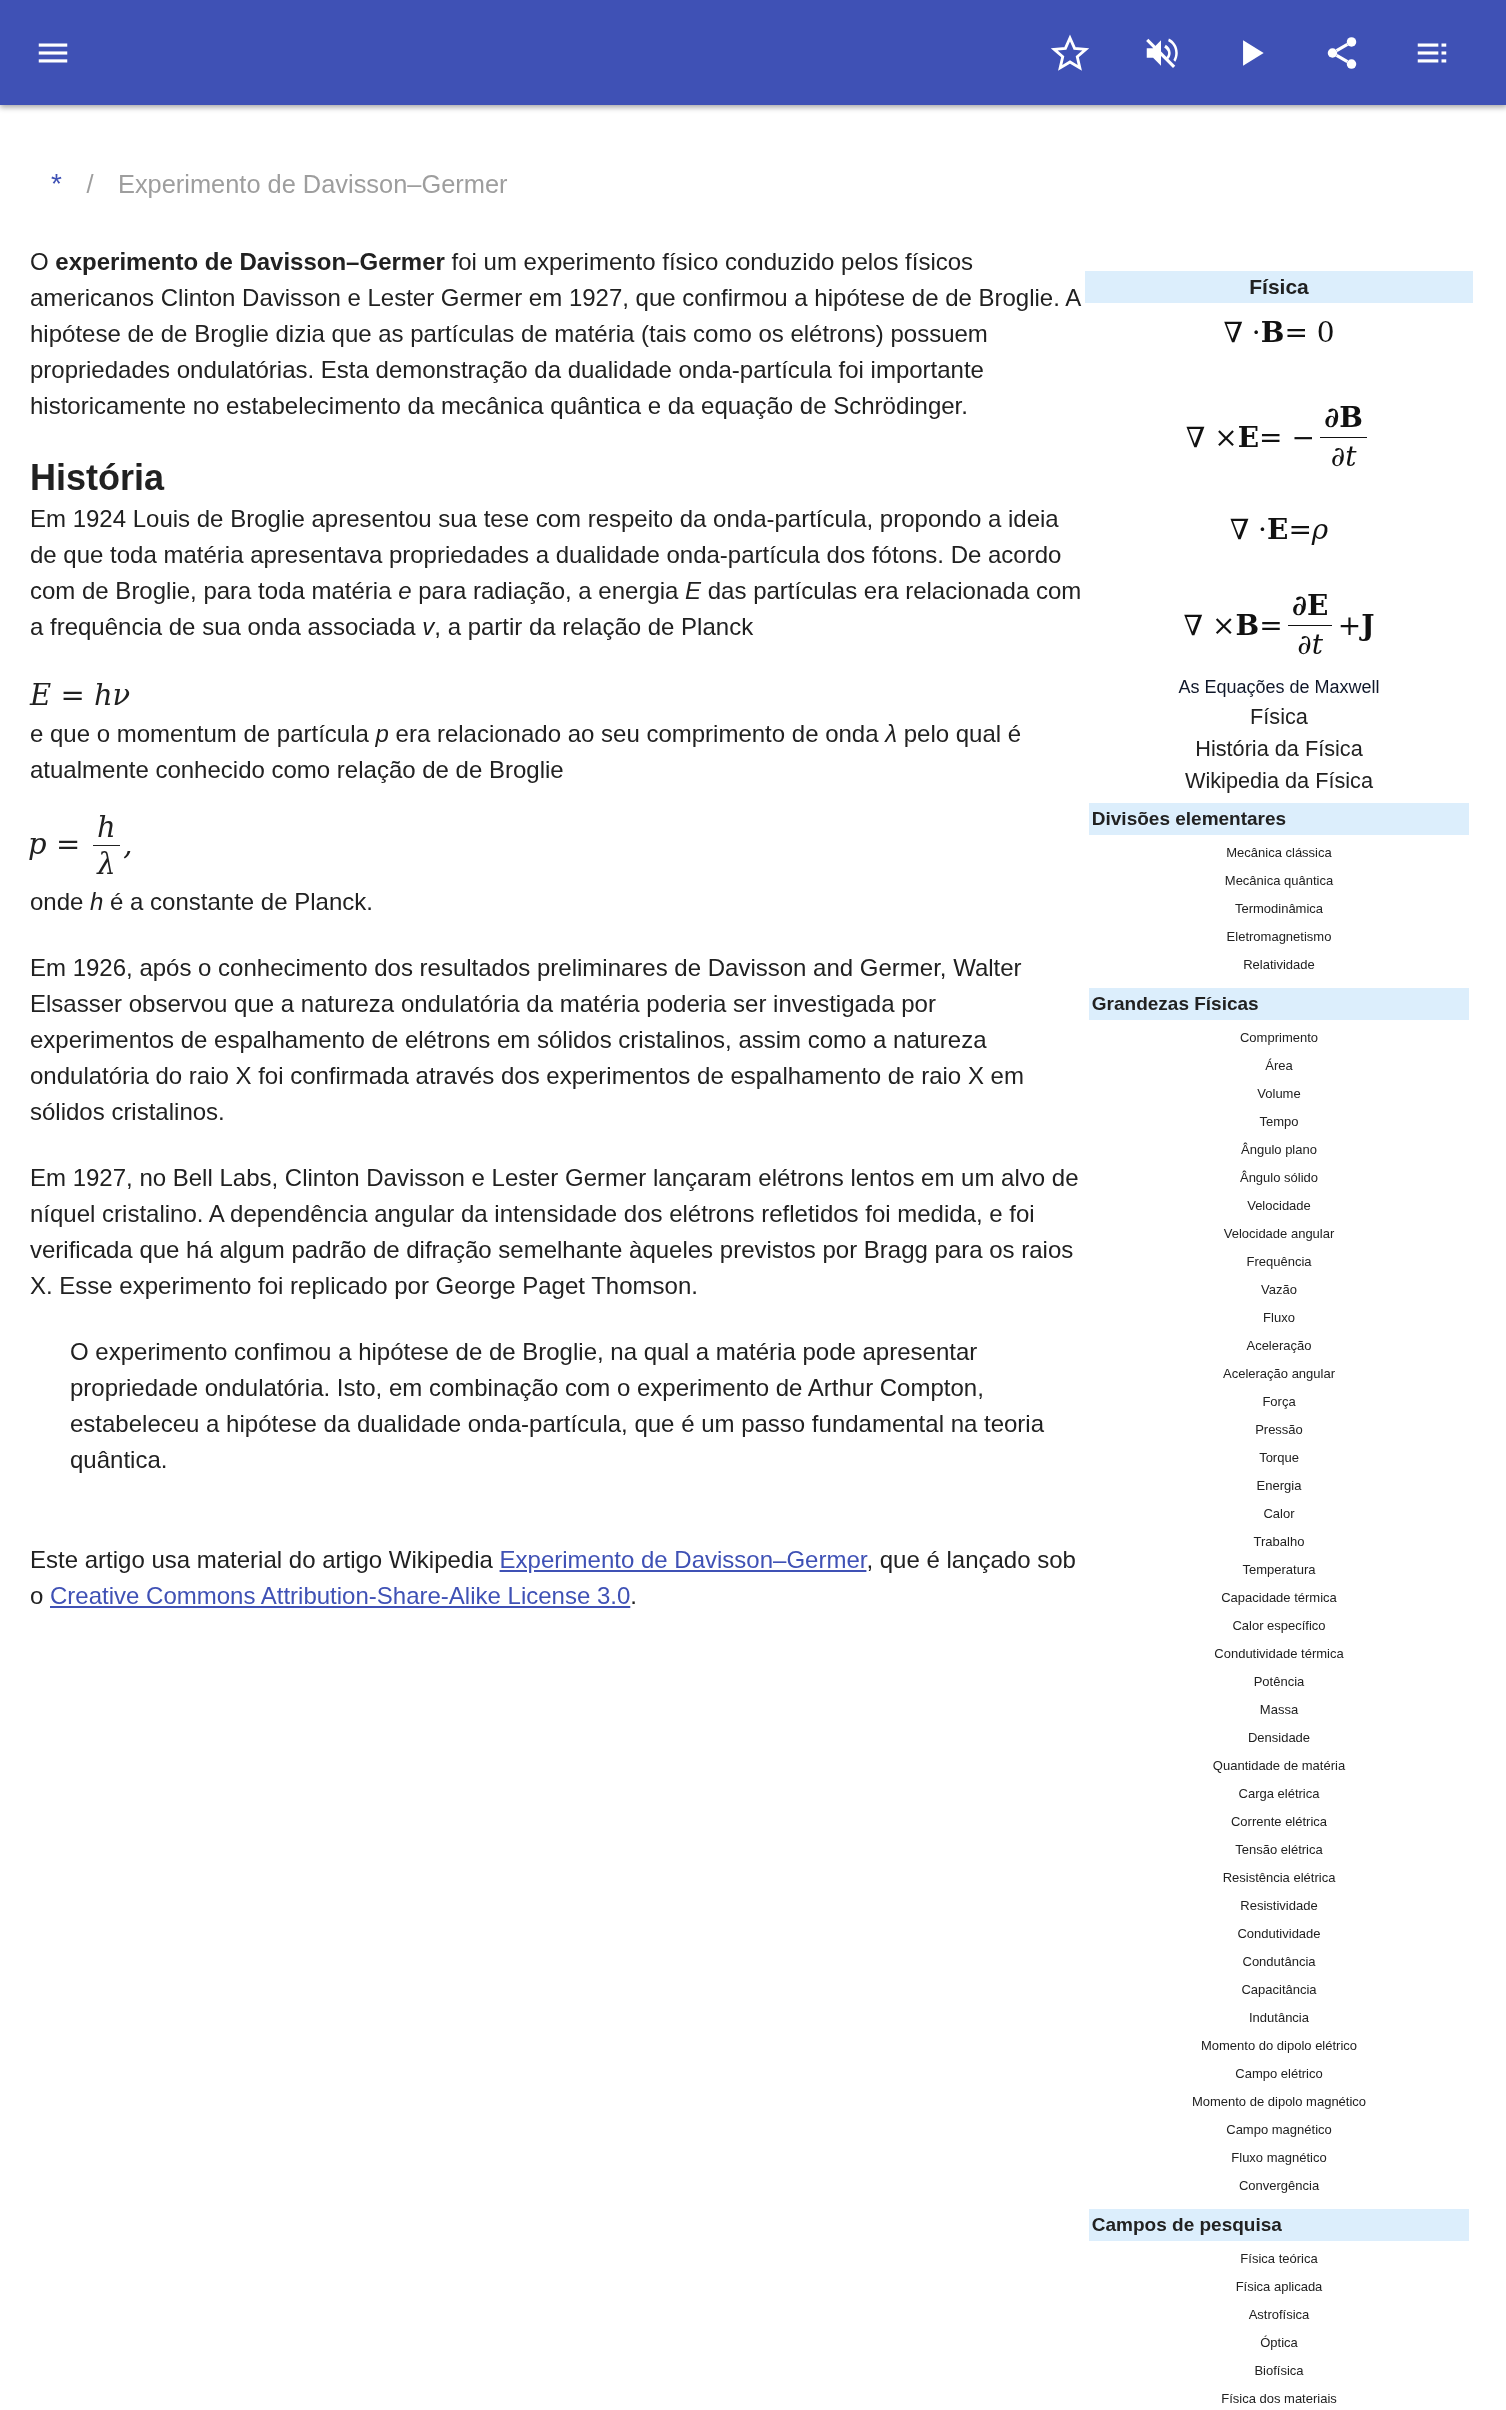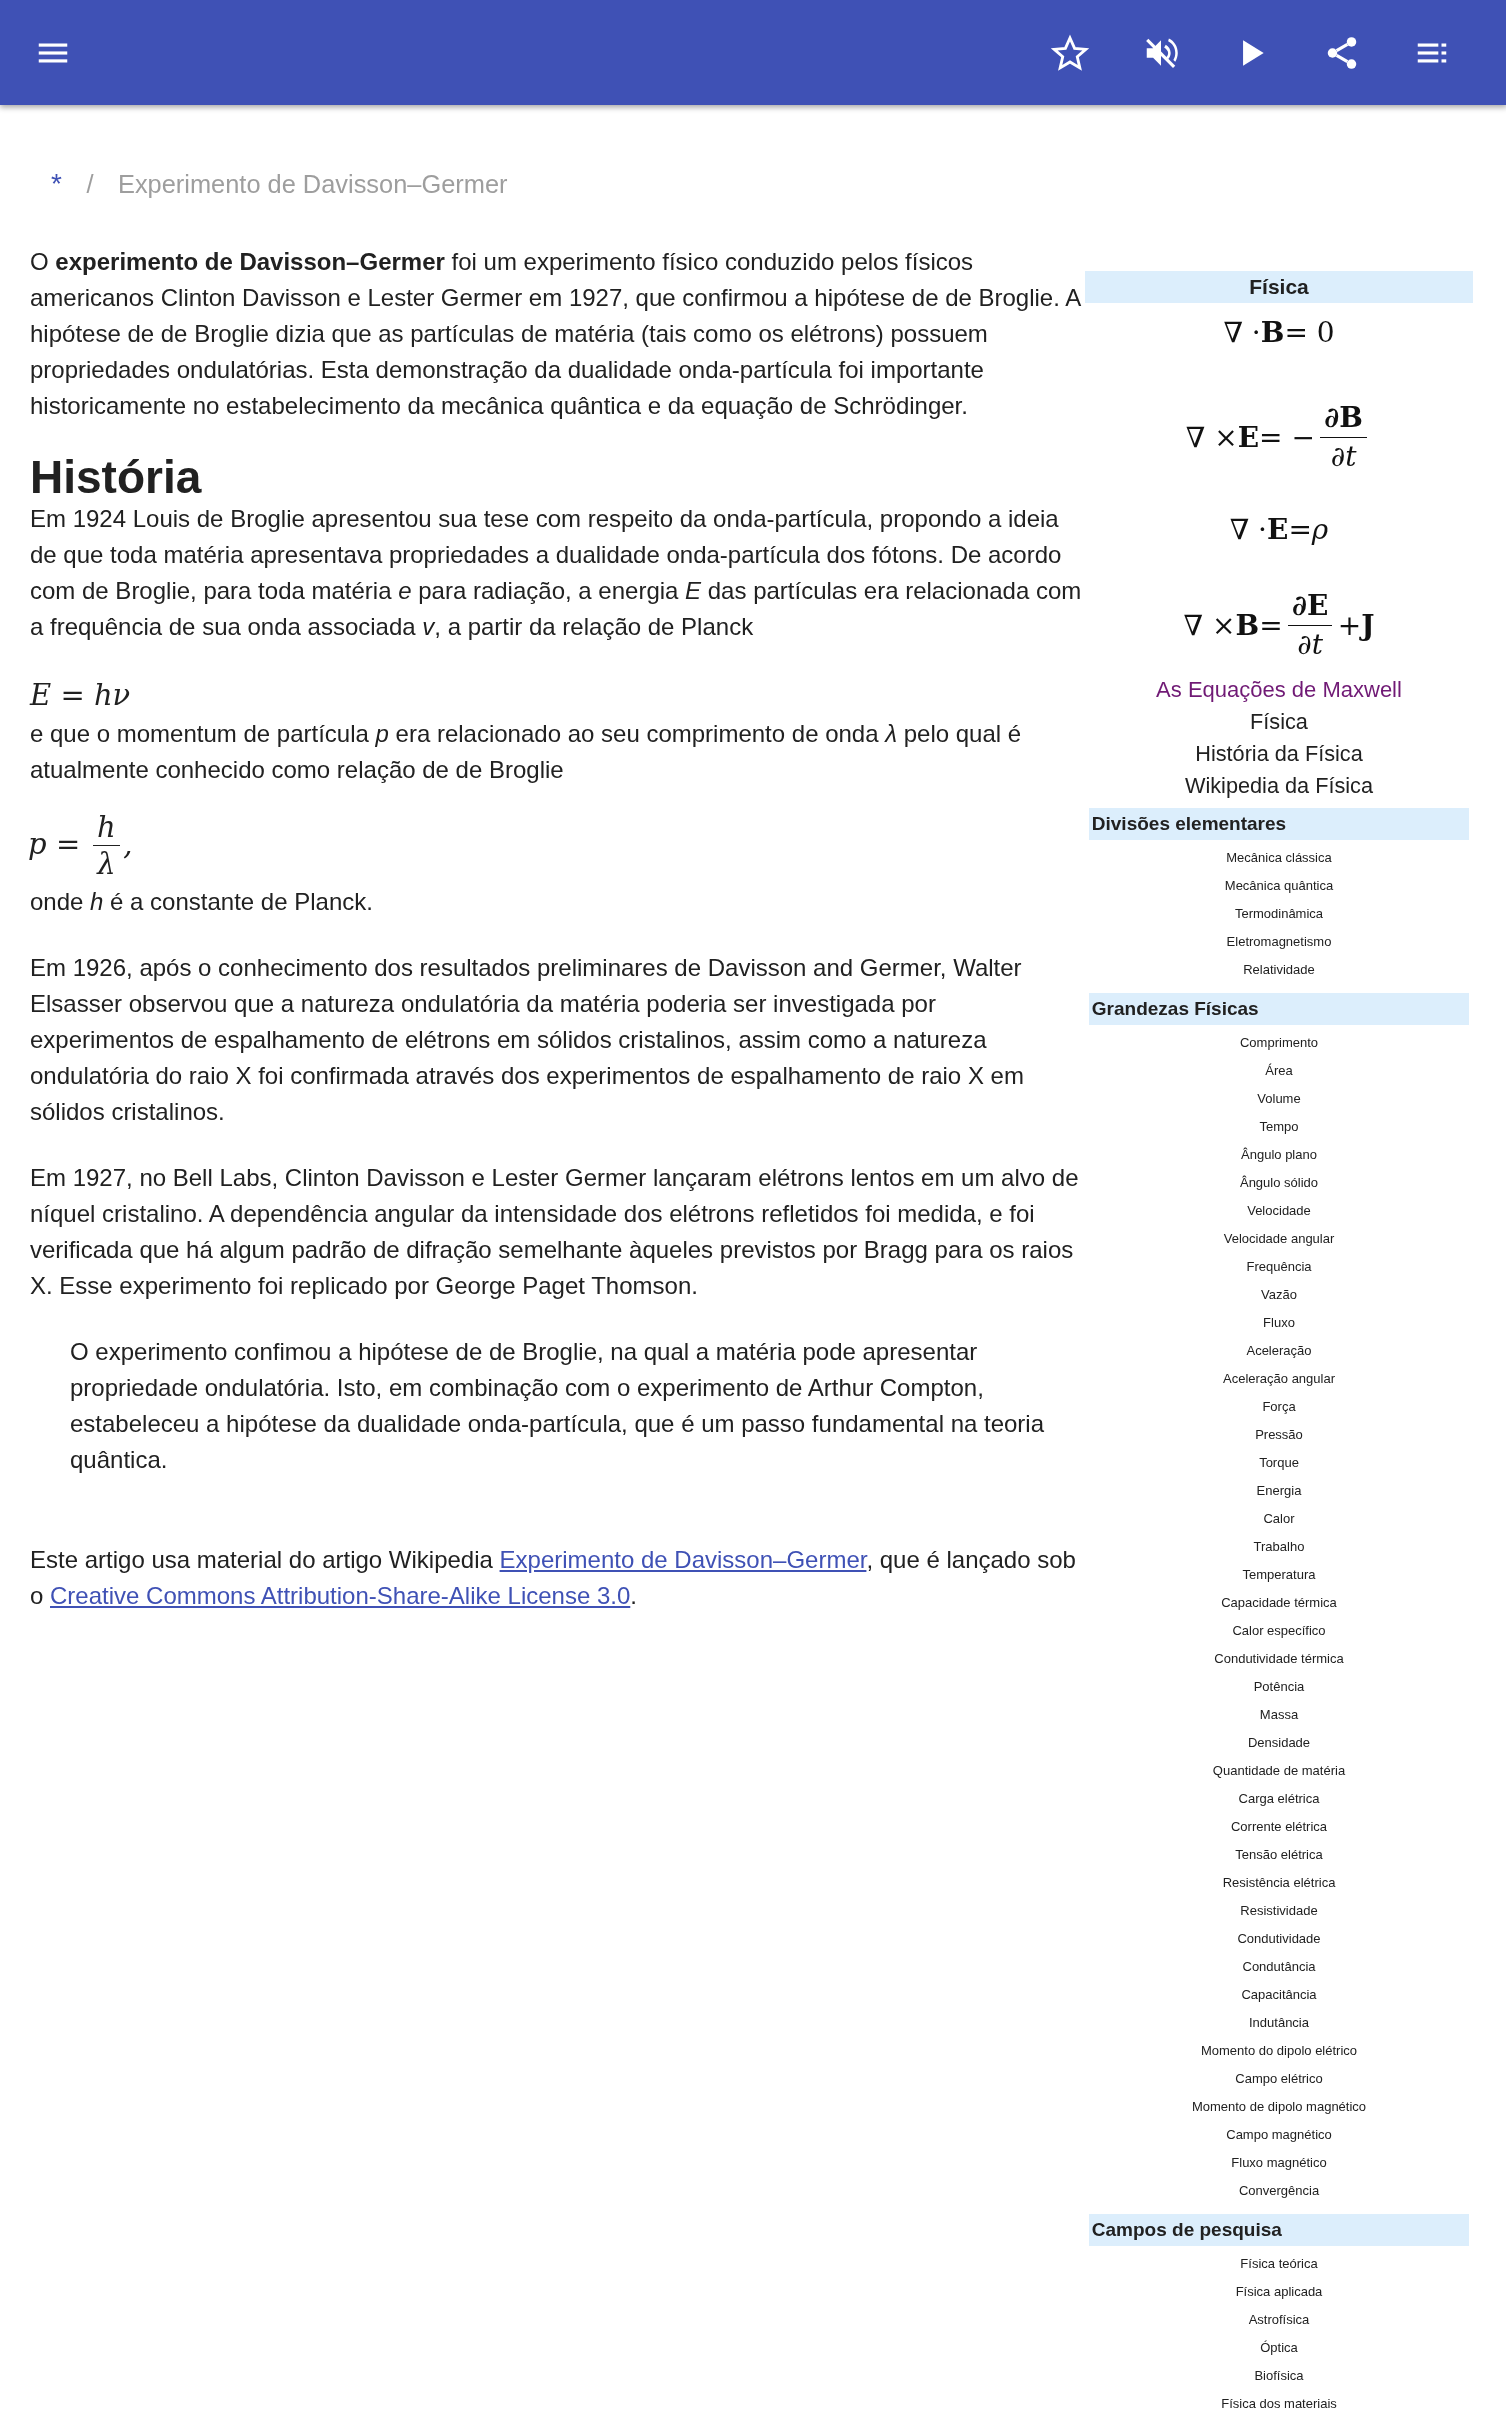--- a/index.html
+++ b/index.html
@@ -16,36 +16,36 @@
   .appbar svg { width: 38px; height: 38px; fill: #fff; }
   .breadcrumb {
     position: absolute; left: 51px; top: 168px; font-size: 25.4px; color: #9e9e9e;
     display: flex; align-items: center;
   }
   .breadcrumb .home { color: #3F51B5; font-size: 28px; margin-right: 24.5px; cursor: pointer; }
   .breadcrumb .sep { margin-right: 24.5px; }
 
   .content { position: absolute; left: 30px; top: 244px; width: 1055px; font-size: 24px; line-height: 36px; }
   .content p { margin: 0 0 30px 0; }
-  .content h2 { font-size: 46px; font-weight: bold; margin: 0; line-height: 47px; color: #212121; }
+  .content h2 { font-size: 36px; font-weight: bold; margin: 0; line-height: 47px; color: #212121; }
   .math { font-family: "DejaVu Serif", "Liberation Serif", serif; font-style: italic; font-size: 29px; }
   .math-block { margin: 13px 0 1.9px 0; line-height: 38px; }
   .frac { display: inline-flex; flex-direction: column; align-items: center; vertical-align: middle; margin: 0 3.8px; line-height: 36px; }
   .frac .num { border-bottom: 1.9px solid #212121; padding: 0 3.8px; }
   .content a { color: #3F51B5; text-decoration: underline; cursor: pointer; }
   .it { font-style: italic; }
 
   .infobox { position: absolute; left: 1085px; top: 271px; width: 388px; text-align: center; }
   .infobox .title { background: #DCEEFC; font-weight: bold; font-size: 21px; height: 32px; line-height: 32px; color: #212121; }
   .eq { font-family: "DejaVu Serif", "Liberation Serif", serif; font-size: 28px; color: #111; display: flex; justify-content: center; align-items: center; }
   .eq b { font-weight: bold; font-style: normal; }
   .eq i { font-style: italic; }
   .eq .frac { line-height: 38px; margin: 0 5.6px; }
   .eq .frac .num { border-bottom: 1.9px solid #111; }
-  .caption { font-size: 22px; color: #701a75; margin-top: 3.8px; }
+  .caption { font-size: 18px; color: #0f172a; margin-top: 3.8px; }
   .topic-link { font-size: 21.7px; line-height: 32px; color: #212121; cursor: pointer; }
   .section-bar { background: #DCEEFC; font-weight: bold; font-size: 19px; text-align: left; padding-left: 3px; height: 32px; line-height: 32px; margin: 5.6px 3.8px 0 3.8px; color: #212121; }
   .list-item { font-size: 13px; line-height: 28px; color: #212121; cursor: pointer; }
   .list { padding-top: 3.8px; padding-bottom: 3.8px; }
 </style>
 </head>
 <body>
 
 <div class="appbar">
   <div class="icon" style="left:26px;">

